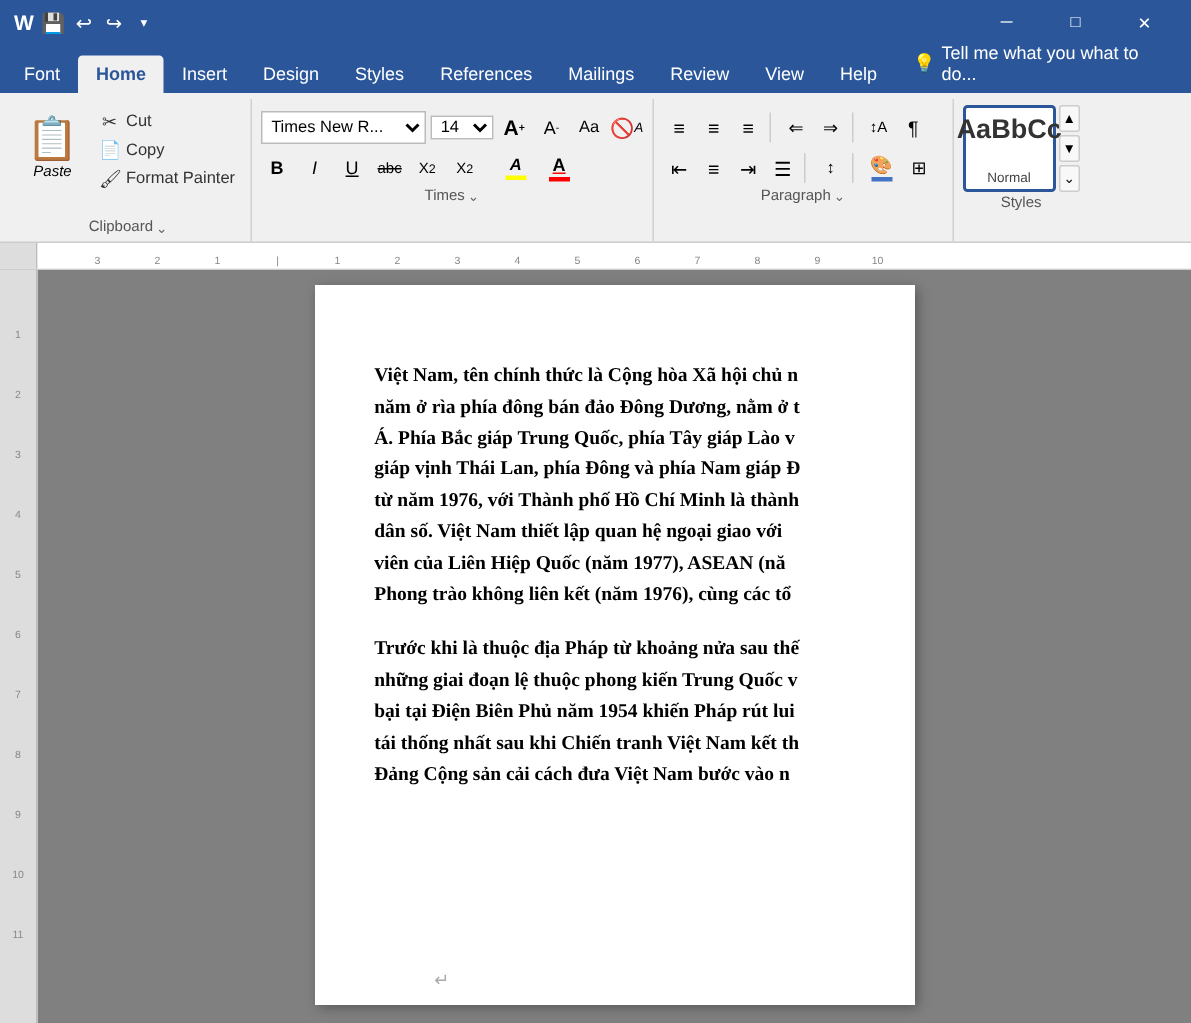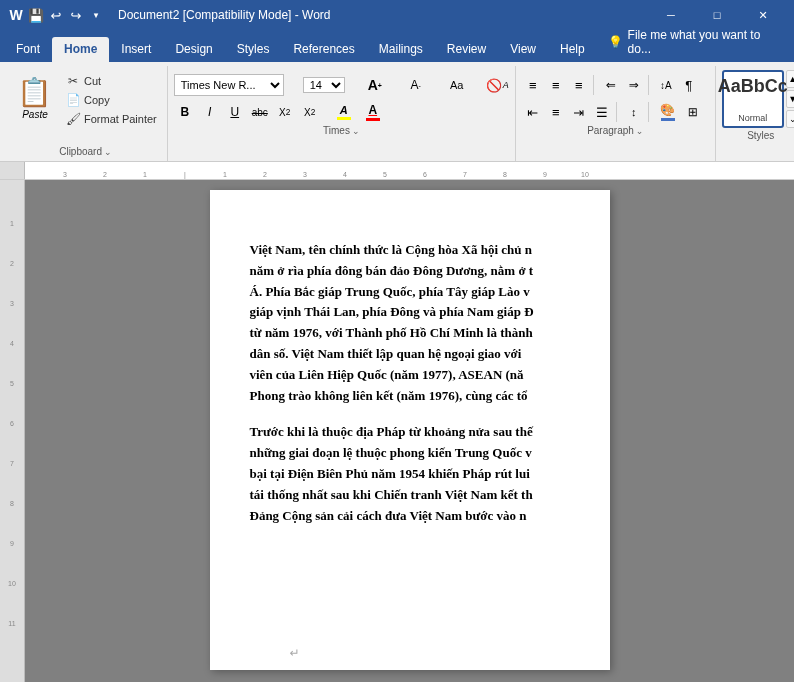--- a/index.html
+++ b/index.html
@@ -109,21 +109,21 @@
       border-radius: 2px;
       font-size: 11px;
       color: #333;
       white-space: nowrap;
     }
     .small-btn .icon { font-size: 12px; width: 14px; text-align: center; }
 
     
     .font-group-top {
       display: flex;
-      gap: 19px;
+      gap: 3px;
       align-items: center;
       padding-top: 4px;
     }
     .font-group-mid {
       display: flex;
       gap: 3px;
       align-items: center;
       margin-top: 3px;
     }
     .font-select {
@@ -283,21 +283,20 @@
 <div class="title-bar">
   <div class="title-bar-left">
     <div class="title-bar-icons">
 
       <div class="title-icon" style="font-size:14px;font-weight:bold;color:#fff;">W</div>
       <div class="title-icon" style="font-size:13px;">💾</div>
       <div class="title-icon" style="font-size:13px;">↩</div>
       <div class="title-icon" style="font-size:13px;">↪</div>
       <div class="title-icon" style="font-size:9px;">▾</div>
     </div>
-    <span style="margin-left:8px;">Document2 [Compatibility Mode] - Word</span>
   </div>
   <div class="title-bar-controls">
     <div class="title-bar-btn">─</div>
     <div class="title-bar-btn">□</div>
     <div class="title-bar-btn close">✕</div>
   </div>
 </div>
 
 <div class="ribbon-tabs">
   <div class="ribbon-tab">Font</div>
@@ -305,21 +304,21 @@
   <div class="ribbon-tab">Insert</div>
   <div class="ribbon-tab">Design</div>
   <div class="ribbon-tab">Styles</div>
   <div class="ribbon-tab">References</div>
   <div class="ribbon-tab">Mailings</div>
   <div class="ribbon-tab">Review</div>
   <div class="ribbon-tab">View</div>
   <div class="ribbon-tab">Help</div>
   <div class="ribbon-tab" style="display:flex;align-items:center;gap:4px;">
     <span>💡</span>
-    <span>File me what you want to do...</span>
+    <span>Tell me what you what to do...</span>
   </div>
 </div>
 
 <div class="ribbon">
 
   <div class="ribbon-group">
     <div class="ribbon-group-content">
 
       <div class="paste-btn">
         <span style="font-size:28px;">📋</span>

